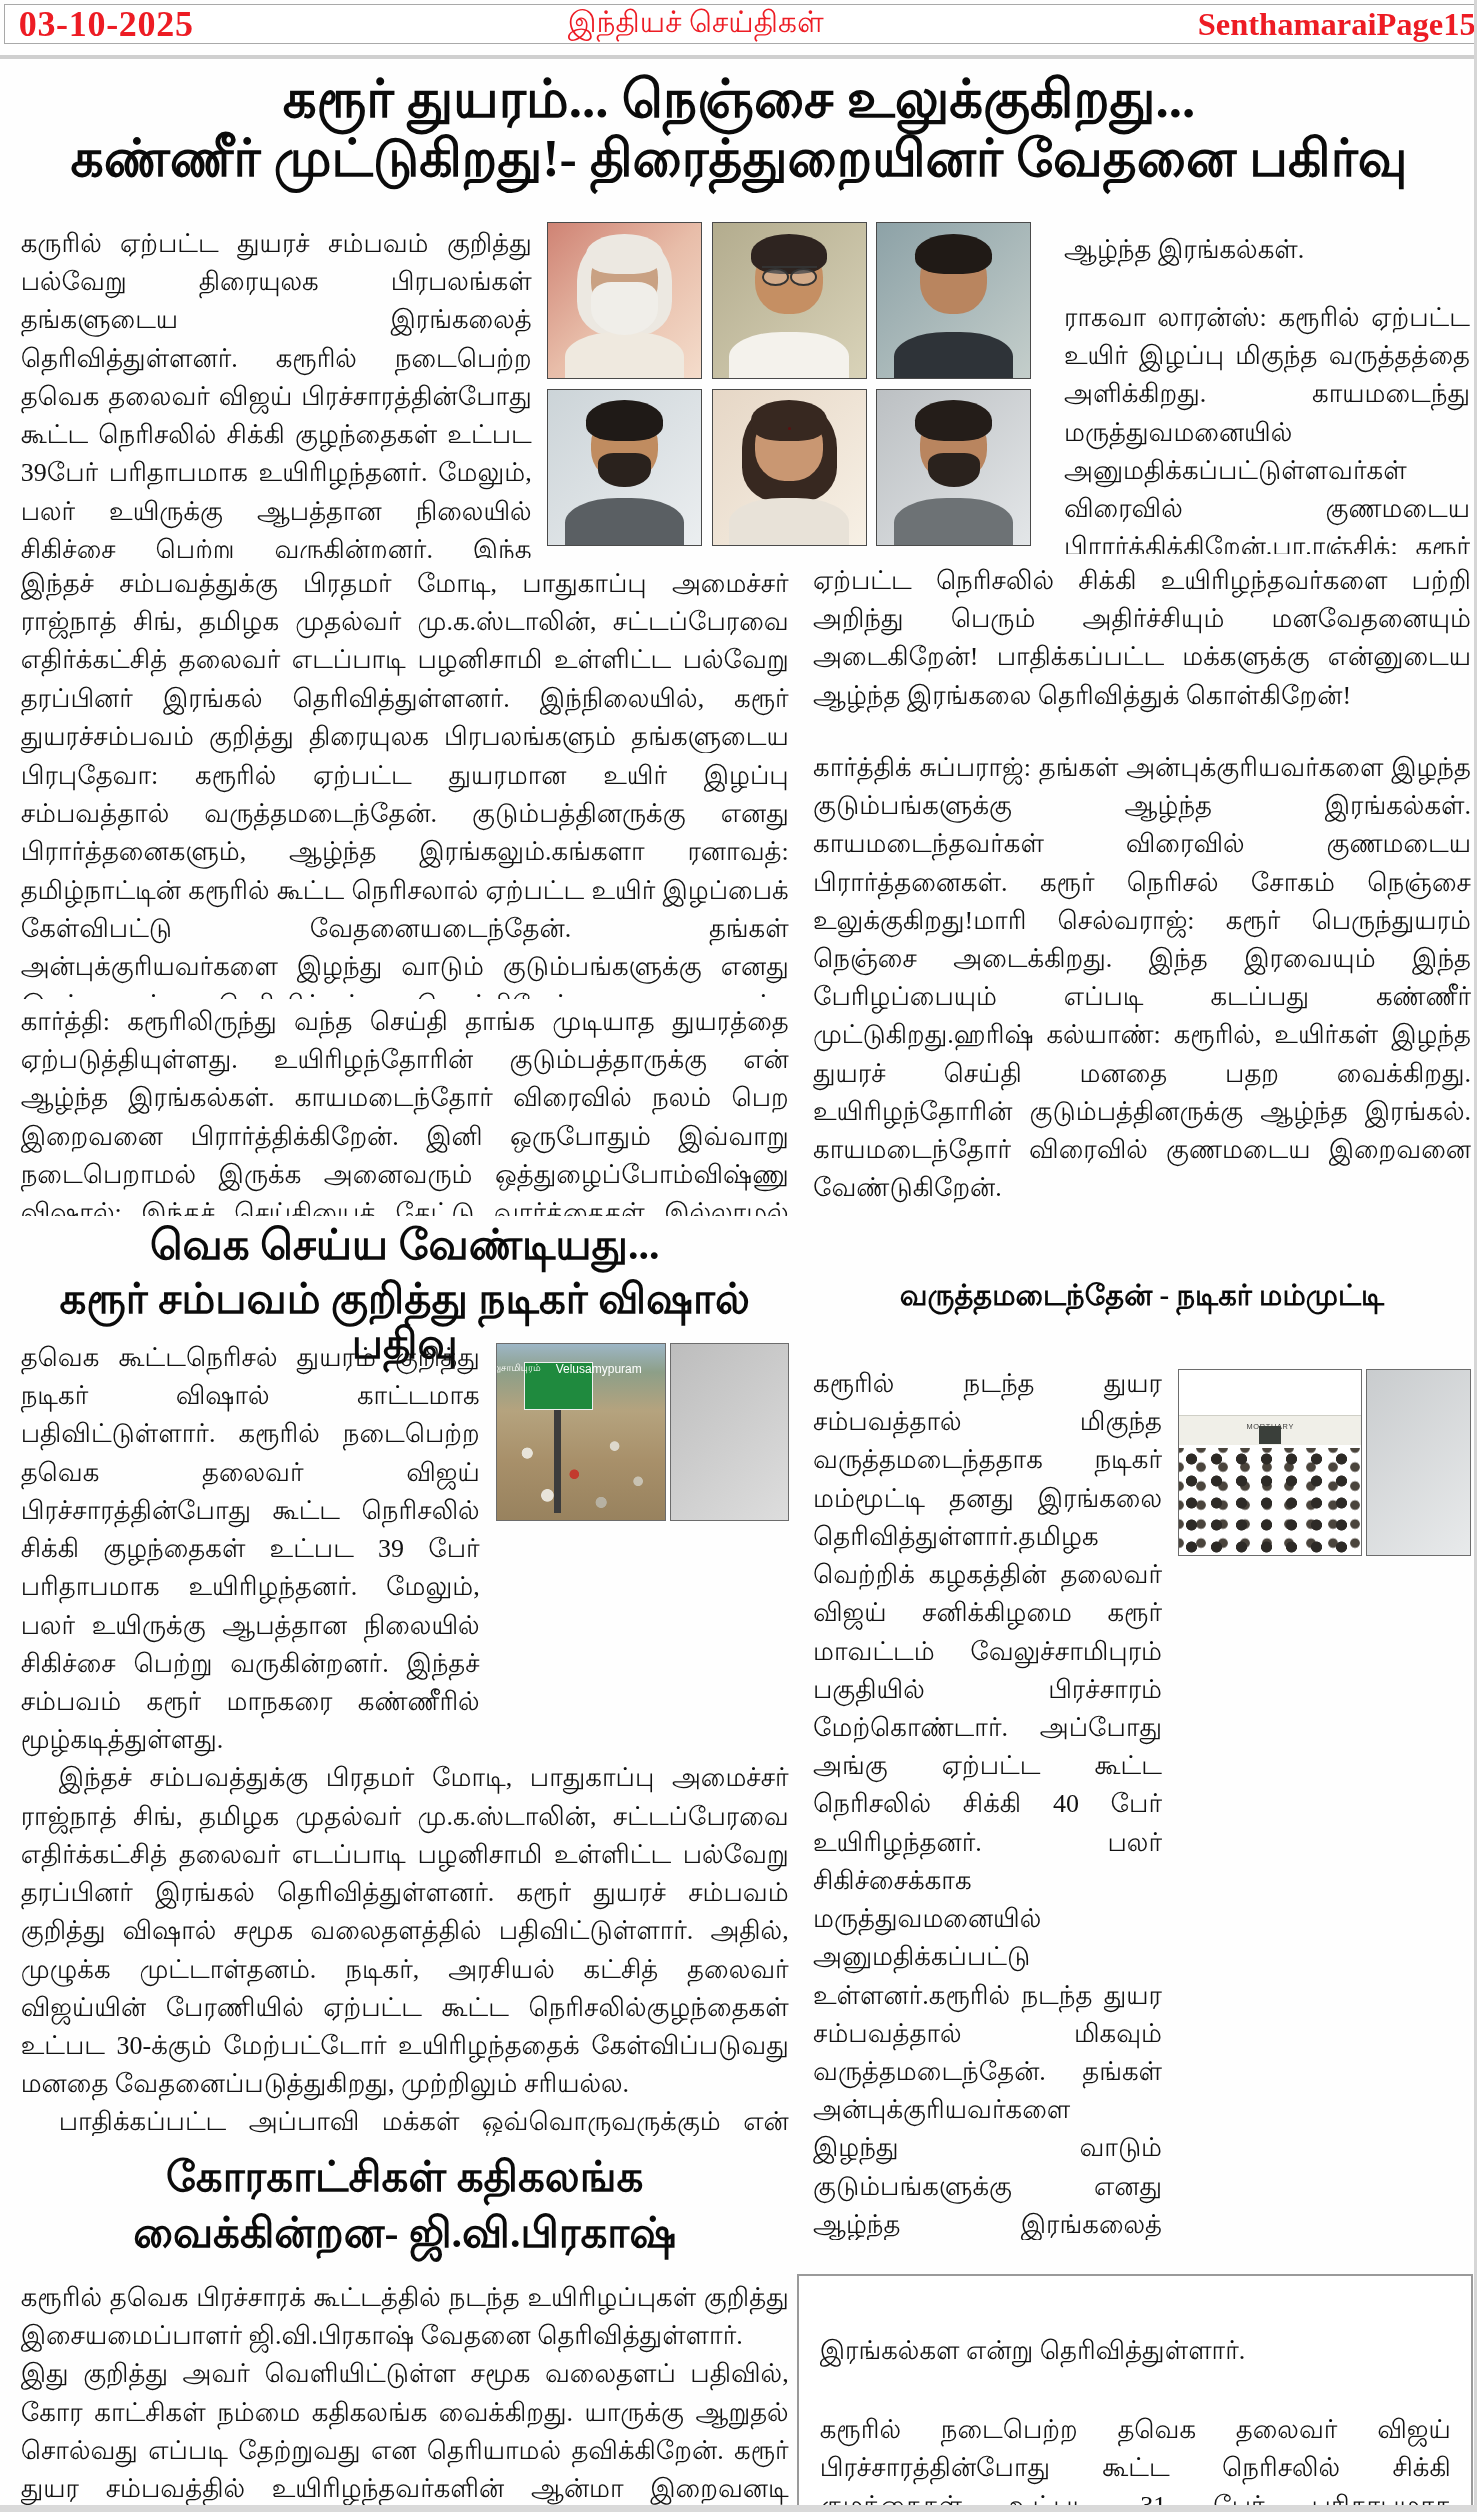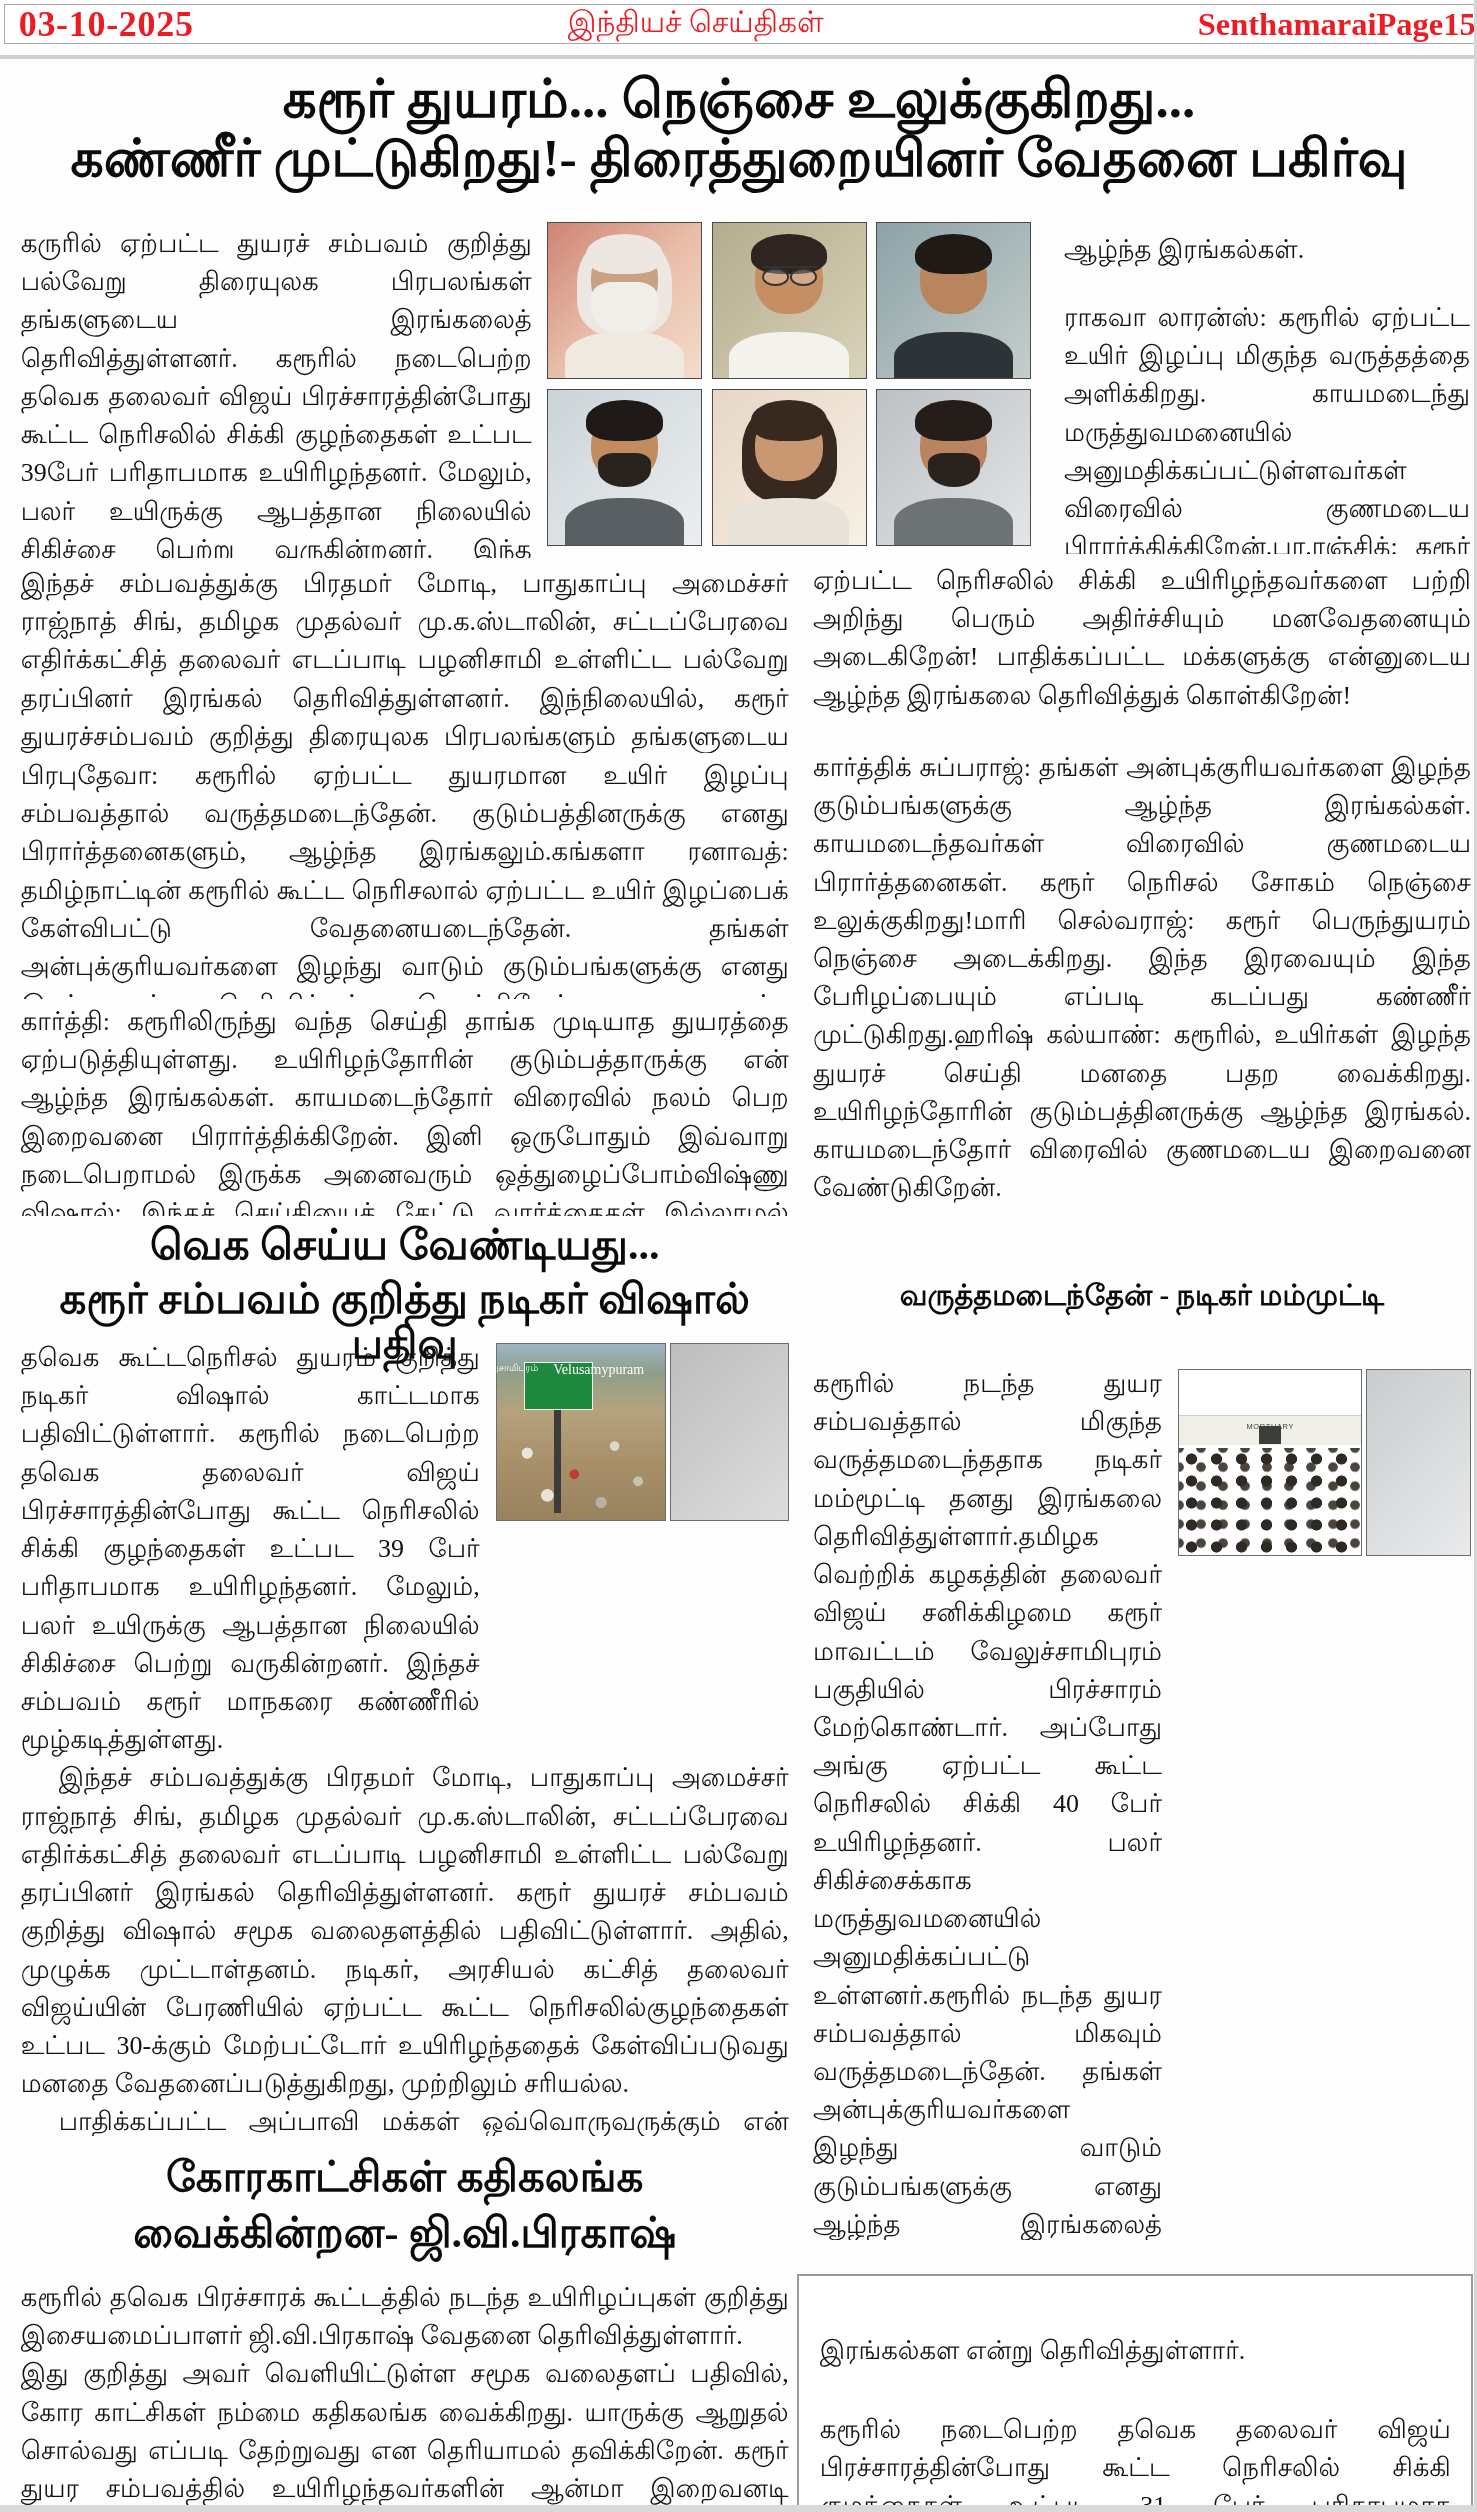--- a/index.html
+++ b/index.html
@@ -54,21 +54,21 @@
   .crash::after{content:"";position:absolute;inset:0;background:
      radial-gradient(circle at 18% 62%,#e8e4da 0 5.2px,transparent 5.9px),
      radial-gradient(circle at 46% 74%,#c23b2e 0 4.4px,transparent 5.2px),
      radial-gradient(circle at 70% 58%,#ddd8cc 0 4.4px,transparent 5.2px),
      radial-gradient(circle at 30% 86%,#e8e4da 0 5.9px,transparent 6.7px),
      radial-gradient(circle at 62% 90%,#b7b1a2 0 5.2px,transparent 5.9px),
      radial-gradient(circle at 84% 78%,#c8c2b2 0 4.4px,transparent 5.2px);}
   .signpost{position:absolute;left:16%;top:10%;width:40%;height:26%;background:#1f8a3e;border:1.5px solid #efefef;
      color:#fff;text-align:center;z-index:2;display:flex;flex-direction:row;justify-content:center;gap:15px;}
   .signpost .s1{font-size:9.6px;line-height:1;}
-  .signpost .s2{font-size:14px;line-height:1;font-family:Liberation Serif, serif;}
+  .signpost .s2{font-size:12px;line-height:1;font-family:Liberation Sans, sans-serif;}
   .pole{position:absolute;left:34%;top:36%;width:4%;height:60%;background:#3c3c3c;z-index:1;}
   .vport{width:117px;height:176px;background:linear-gradient(135deg,#bdbdbd,#dddddd);}
   .vport .head{width:52%;height:34%;left:24%;top:9%;}
   .vport .hairc{width:58%;height:16%;left:21%;top:5%;}
   .vport .beard{width:40%;height:14%;left:30%;top:30%;}
   .vport .torso{width:92%;height:52%;left:4%;bottom:-8%;background:#23262a;}
   .crowd{width:182px;height:185px;background:linear-gradient(180deg,#4e8ecf 0%,#83b4e2 20%,#ececе4 28%,#e8e8e0 34%,#8b9088 46%,#565b53 100%);}
   .crowd .bldg{position:absolute;left:0;top:24%;width:100%;height:16%;background:#f0efe8;border-top:0.7px solid #cfcfc6;}
   .crowd .bl-label{position:absolute;left:50%;top:28%;transform:translateX(-50%);font-size:7.4px;letter-spacing:0.7px;
      color:#3b3b3b;font-family:"Liberation Sans",sans-serif;}

